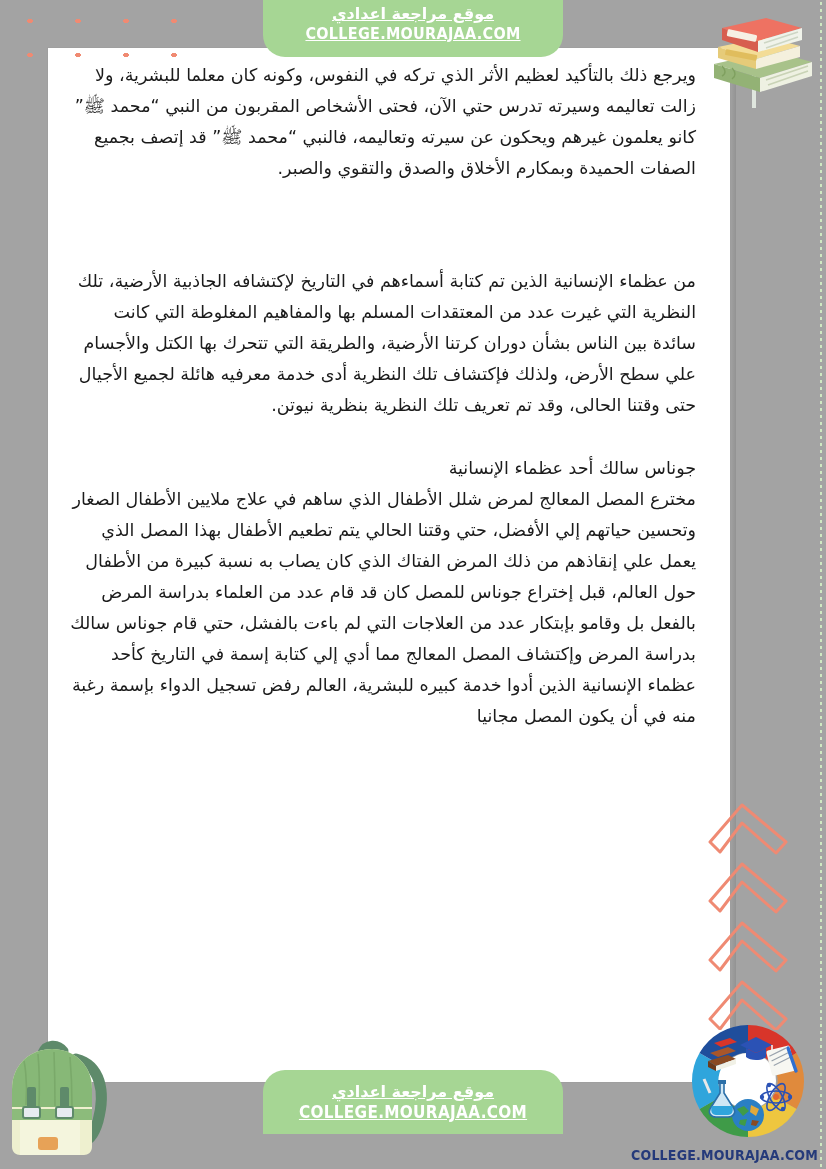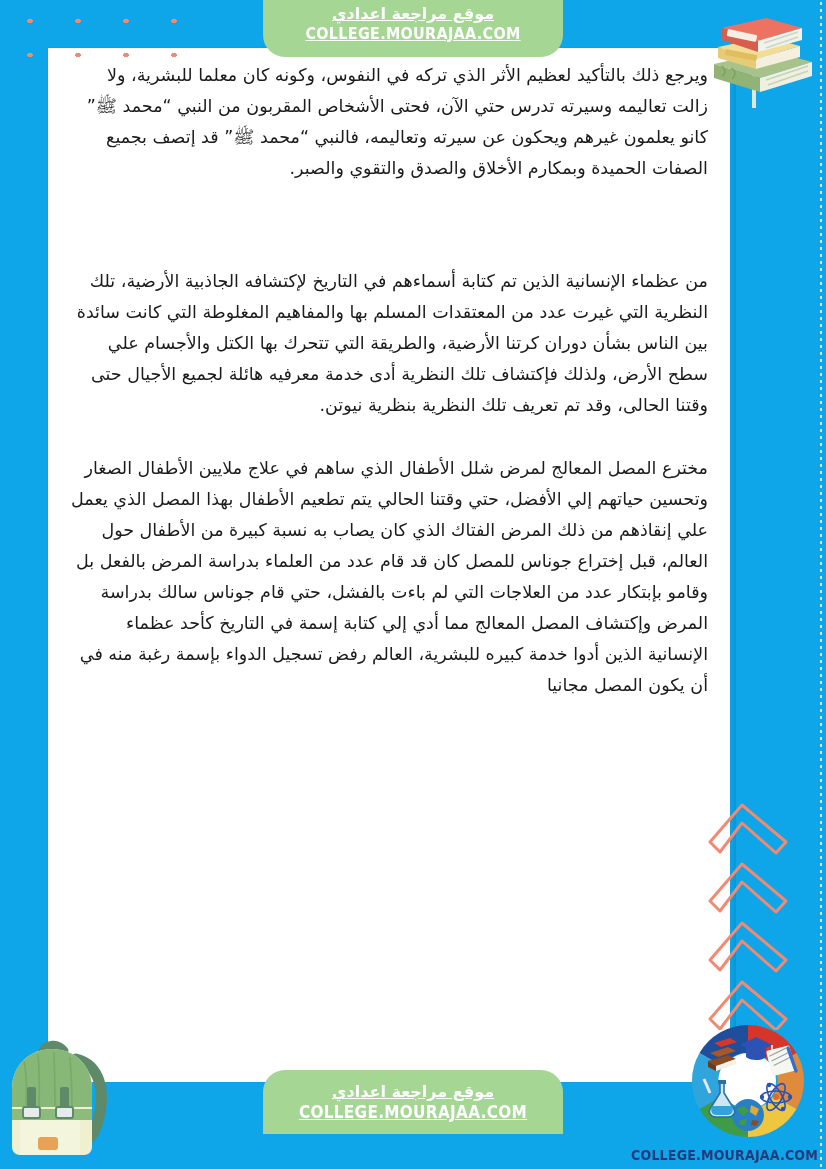--- a/index.html
+++ b/index.html
@@ -5,21 +5,21 @@
   html,body{margin:0;padding:0;}
   body{
     width:826px;height:1169px;
     background:#ffffff;
     font-family:"DejaVu Sans","Liberation Sans",sans-serif;
     overflow:hidden;
     position:relative;
   }
   .page{
     position:absolute;inset:0;
-    background:#0ea5e9;
+    background:#a3a3a3;
     overflow:hidden;
   }
   
   .sheet{
     position:absolute;
     left:48px;top:48px;
     width:682px;height:1034px;
     background:#ffffff;
     box-shadow:0 0 0 1px rgba(0,0,0,0.02);
   }
@@ -83,21 +83,21 @@
   .footer-band .brand-ar{font-size:16px;}
   .footer-band .brand-url{font-size:17px;}
 
   
   .content{
     position:absolute;
     left:48px;top:60px;
     width:682px;
     height:1005px;
     box-sizing:border-box;
-    padding:0 22px 0 22px;
+    padding:0 34px 0 22px;
     z-index:4;
     direction:rtl;
     text-align:right;
   }
   p.body-text{
     margin:0;
     color:#1b1b1b;
     font-size:17.5px;
     line-height:31px;
     text-align:right;
@@ -195,20 +195,21 @@
 
     <div class="gap-lg"></div>
 
 
     <div class="gap-md"></div>
 
     <p class="body-text">من عظماء الإنسانية الذين تم كتابة أسماءهم في التاريخ لإكتشافه الجاذبية الأرضية، تلك النظرية التي غيرت عدد من المعتقدات المسلم بها والمفاهيم المغلوطة التي كانت سائدة بين الناس بشأن دوران كرتنا الأرضية، والطريقة التي تتحرك بها الكتل والأجسام علي سطح الأرض، ولذلك فإكتشاف تلك النظرية أدى خدمة معرفيه هائلة لجميع الأجيال حتى وقتنا الحالى، وقد تم تعريف تلك النظرية بنظرية نيوتن.</p>
 
     <div class="gap-md"></div>
 
+    <p class="body-text">جوناس سالك أحد عظماء الإنسانية</p>
     <p class="body-text">مخترع المصل المعالج لمرض شلل الأطفال الذي ساهم في علاج ملايين الأطفال الصغار وتحسين حياتهم إلي الأفضل، حتي وقتنا الحالي يتم تطعيم الأطفال بهذا المصل الذي يعمل علي إنقاذهم من ذلك المرض الفتاك الذي كان يصاب به نسبة كبيرة من الأطفال حول العالم، قبل إختراع جوناس للمصل كان قد قام عدد من العلماء بدراسة المرض بالفعل بل وقامو بإبتكار عدد من العلاجات التي لم باءت بالفشل، حتي قام جوناس سالك بدراسة المرض وإكتشاف المصل المعالج مما أدي إلي كتابة إسمة في التاريخ كأحد عظماء الإنسانية الذين أدوا خدمة كبيره للبشرية، العالم رفض تسجيل الدواء بإسمة رغبة منه في أن يكون المصل مجانيا</p>
   </div>
 
   <div class="backpack">
     <svg viewBox="0 0 128 132" width="128" height="132" aria-hidden="true">
 
       <path d="M74 30 C98 36 104 62 96 92 C92 106 86 112 80 112" stroke="#5e8a6a" stroke-width="11" fill="none" stroke-linecap="round"></path>
       <path d="M62 22 C56 14 44 14 40 24" stroke="#5e8a6a" stroke-width="9" fill="none" stroke-linecap="round"></path>
 
       <path d="M10 60 C10 34 30 20 50 20 C70 20 90 34 90 60 L90 118 C90 123 86 126 82 126 L18 126 C14 126 10 123 10 118 Z" fill="#eef0cf"></path>

